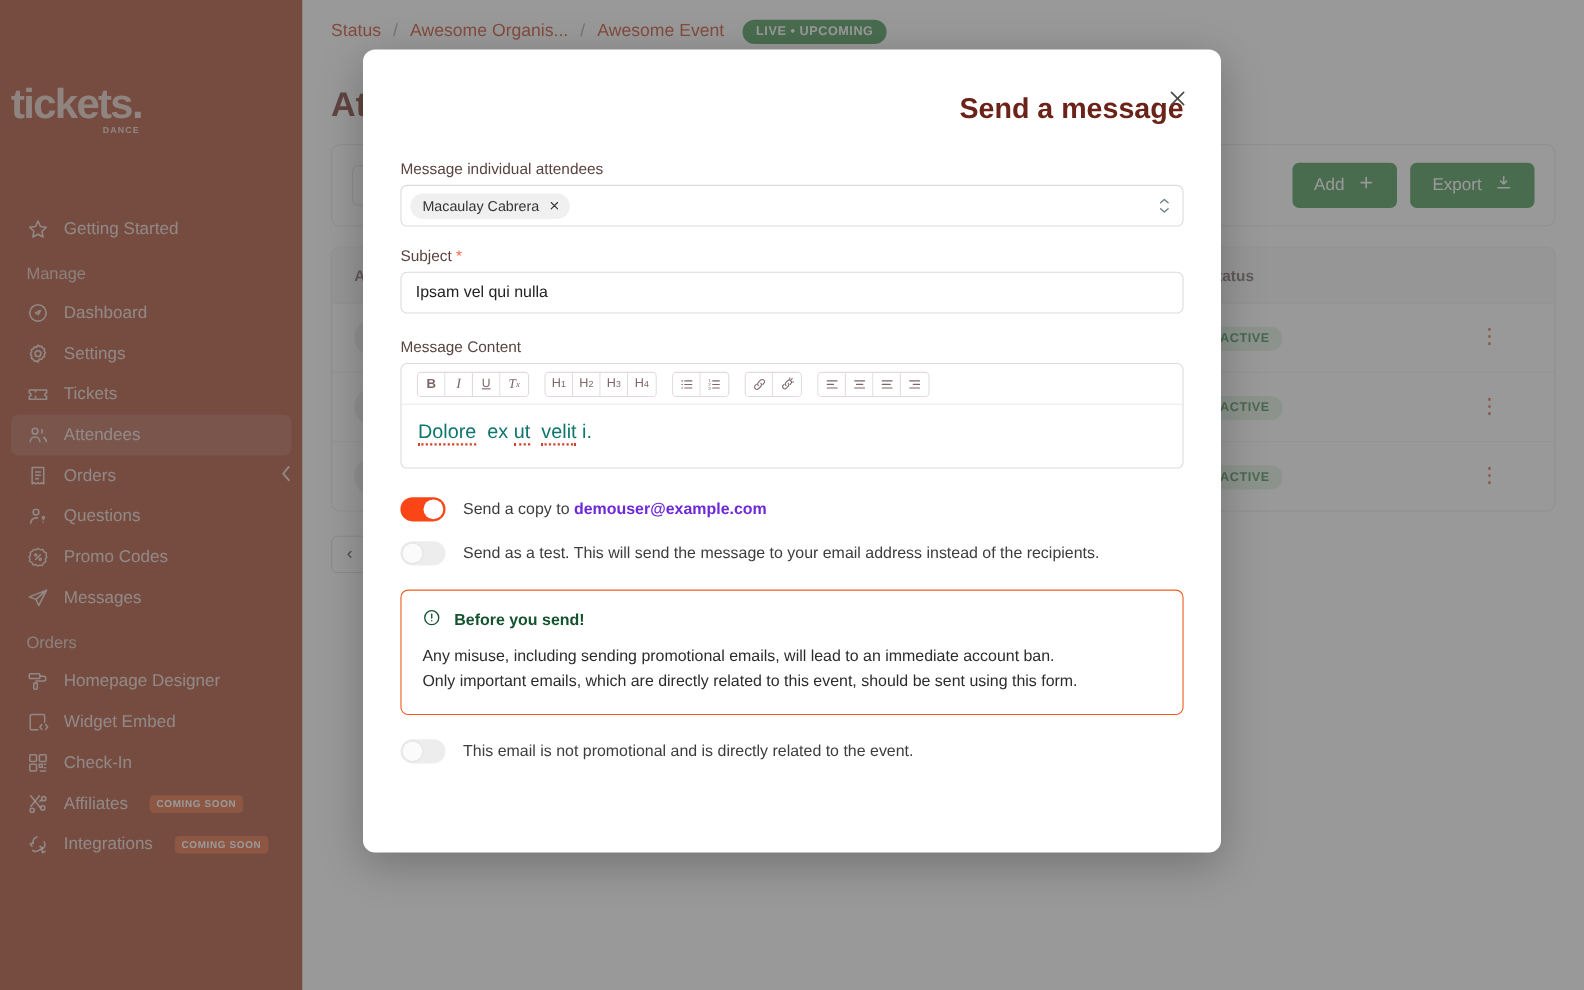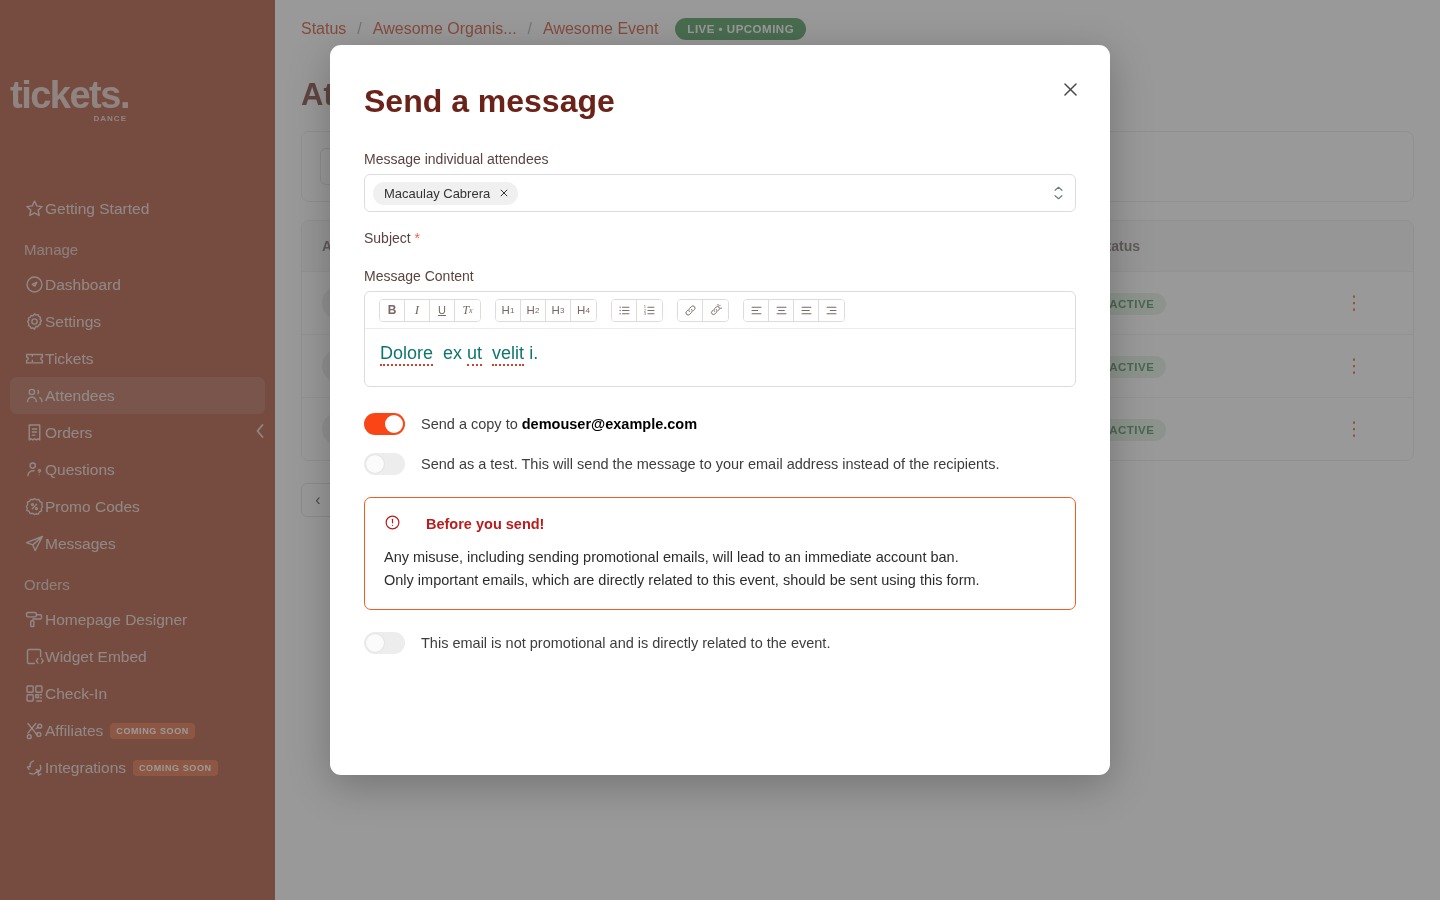--- a/index.html
+++ b/index.html
@@ -29,21 +29,21 @@
   .logo-sub {
     font-size: 8px; font-weight: bold; letter-spacing: 1px;
     color: rgba(255,255,255,.72);
     position: absolute; right: 2px; bottom: -9px;
   }
   .nav-section {
     color: rgba(255,255,255,.66);
     font-size: 15px; padding: 14px 14px 8px 14px;
   }
   .nav-item {
-    display: flex; align-items: center; 
+    display: flex; align-items: center; gap: 13px;
     height: 37px; padding: 0 14px; margin: 0 0 0 0;
     border-radius: 7px; color: rgba(255,255,255,.78);
     font-size: 15.5px; cursor: pointer; position: relative;
   }
   .nav-item.active { background: rgba(255,255,255,.12); }
   .nav-item .ico { width: 21px; height: 21px; flex: 0 0 21px; display: block; }
   .nav-item .ico svg { width: 21px; height: 21px; display: block; }
   .badge-soon {
     background: #e0521f; color: #fff; font-size: 9px; font-weight: bold;
     letter-spacing: .6px; padding: 3px 6px; border-radius: 4px; margin-left: 7px;
@@ -138,22 +138,23 @@
   }
   .modal {
     position: absolute; left: 330px; top: 45px;
     width: 780px; height: 730px;
     background: #fff; border-radius: 11px;
     box-shadow: 0 10px 40px rgba(0,0,0,.25);
     padding: 34px;
     overflow: hidden;
   }
   .modal-title {
-    font-size: 32px; color: #6b2319; font-weight: bold; line-height: 1;
+    font-size: 26px; color: #6b2319; font-weight: bold; line-height: 1;
     padding-top: 6px;
+    text-align: right;
   }
   .modal-close {
     position: absolute; right: 26px; top: 30px;
     width: 28px; height: 28px; cursor: pointer; color: #4a4a4a;
     display: flex; align-items: center; justify-content: center;
   }
   .field-label {
     font-size: 14px; color: #5a4440; margin-bottom: 7px; margin-top: 0;
   }
   .req { color: #f4624a; }
@@ -201,27 +202,27 @@
   }
   .switch.on { background: #fa4616; }
   .switch.off { background: #ededed; }
   .knob {
     position: absolute; top: 2px; width: 18px; height: 18px; border-radius: 50%;
     background: #fff;
   }
   .switch.on .knob { right: 2px; }
   .switch.off .knob { left: 2px; background: #fbfbfb; box-shadow: 0 0 2px rgba(0,0,0,.12); }
   .toggle-label { font-size: 14.5px; color: #3d3d3d; }
-  .toggle-label b { color: #000000; }
+  .toggle-label b { color: #6d28d9; }
   .alert {
     border: 1px solid #f25c21; border-radius: 7px; padding: 16px 19px;
   }
   .alert-head {
-    display: flex; align-items: center; gap: 25px;
-    color: #b91c1c; font-weight: bold; font-size: 14.5px; margin-bottom: 12px;
+    display: flex; align-items: center; gap: 12px;
+    color: #14532d; font-weight: bold; font-size: 14.5px; margin-bottom: 12px;
   }
   .alert-body { font-size: 14.5px; color: #2c2c2c; line-height: 1.62; }
   .send-btn {
     width: 100%; height: 40px; background: #fa4616; color: #fff; border: none;
     border-radius: 6px; font-size: 15.5px; font-weight: bold; cursor: pointer;
     display: flex; align-items: center; justify-content: center; gap: 13px;
     font-family: inherit;
   }
   .mt18 { margin-top: 18px; }
   .mt22 { margin-top: 22px; }
@@ -416,20 +417,38 @@
         <span class="crumb-sep">/</span>
         <span class="crumb">Awesome Event</span>
         <span class="pill-live">LIVE • UPCOMING</span>
       </div>
     </div>
 
     <div class="page-title">Attendees</div>
 
     <div class="panel">
       <div class="search-box"></div>
+      <div class="panel-actions">
+        <button class="btn-green">
+          <span>Add</span>
+          <span>
+            <svg width="16" height="16" viewBox="0 0 24 24" fill="none" stroke="currentColor" stroke-width="2.2" stroke-linecap="round">
+                <path d="M12 5v14M5 12h14"></path>
+              </svg>
+          </span>
+        </button>
+        <button class="btn-green">
+          <span>Export</span>
+          <span>
+            <svg width="16" height="16" viewBox="0 0 24 24" fill="none" stroke="currentColor" stroke-width="2" stroke-linecap="round" stroke-linejoin="round">
+                <path d="M12 4v10m0 0l-4-4m4 4l4-4M4 19h16"></path>
+              </svg>
+          </span>
+        </button>
+      </div>
     </div>
 
     <div class="table-card">
       <table class="tbl">
         <thead>
           <tr>
             <th>Attendee</th>
             <th>Ticket</th>
             <th>Status</th>
             <th></th>
@@ -523,20 +542,21 @@
             </svg>
         </span>
       </div>
     </div>
 
     <div class="mt18">
       <div class="field-label">
         <span>Subject</span>
         <span class="req">*</span>
       </div>
+      <input class="text-input" type="text" value="Ipsam vel qui nulla" style="">
     </div>
 
     <div class="mt22">
       <div class="field-label">Message Content</div>
       <div class="editor">
         <div class="editor-toolbar">
 
           <div class="tb-group">
             <div class="tb-btn" style="font-weight:bold;font-size:12px;">B</div>
             <div class="tb-btn" style="font-style:italic;font-family:'Liberation Serif',serif;font-size:13px;">I</div>

